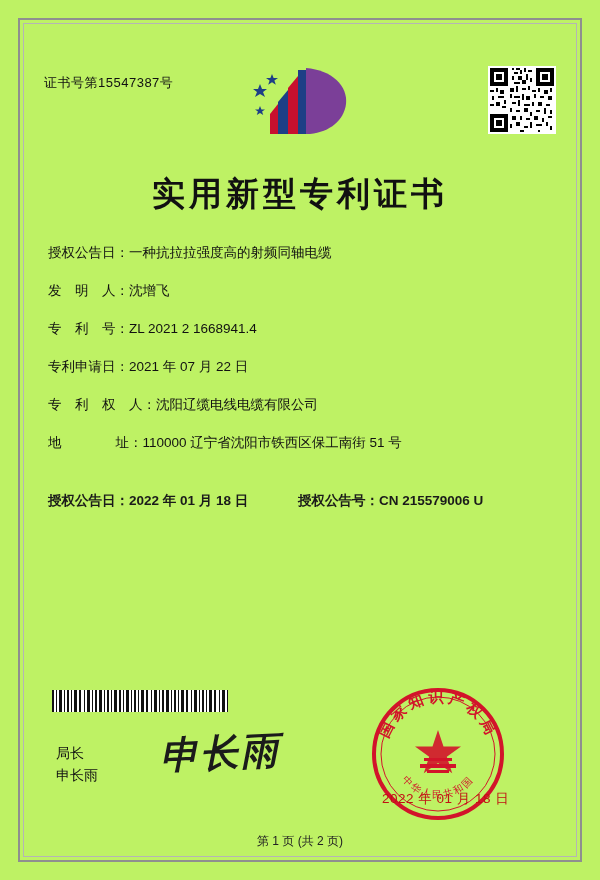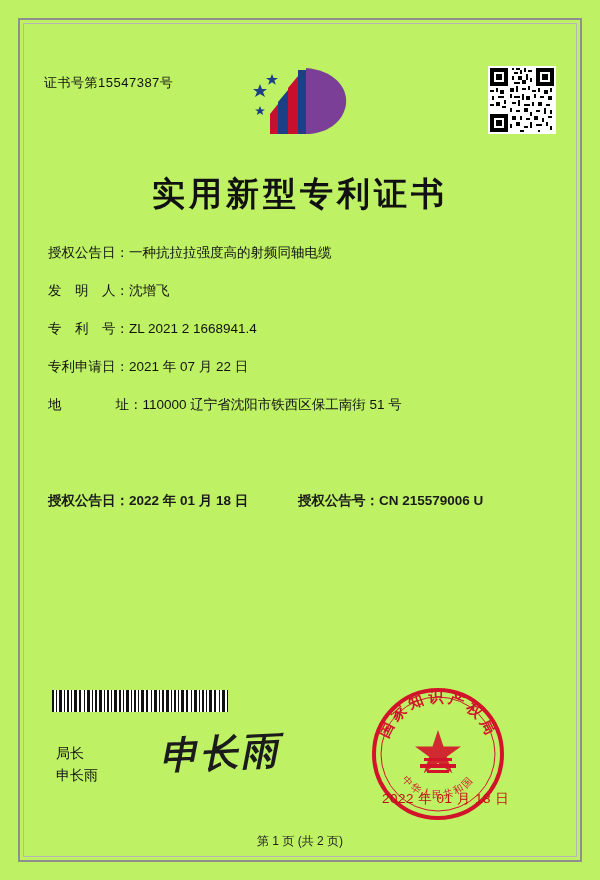--- a/index.html
+++ b/index.html
@@ -313,20 +313,23 @@
     <div class="field-row">
       <span class="field-label">发　明　人：</span><span class="field-value">沈增飞</span>
     </div>
     <div class="field-row">
       <span class="field-label">专　利　号：</span><span class="field-value">ZL 2021 2 1668941.4</span>
     </div>
     <div class="field-row">
       <span class="field-label">专利申请日：</span><span class="field-value">2021 年 07 月 22 日</span>
     </div>
     <div class="field-row">
+      <span class="field-label">专　利　权　人：</span><span class="field-value">沈阳辽缆电线电缆有限公司</span>
+    </div>
+    <div class="field-row">
       <span class="field-label">地　　　　址：</span><span class="field-value">110000 辽宁省沈阳市铁西区保工南街 51 号</span>
     </div>
   </div>
 
   <div class="two-col">
     <span class="col-a">
       <span>授权公告日：</span><span>2022 年 01 月 18 日</span>
     </span><span class="col-b">
       <span>授权公告号：</span><span>CN 215579006 U</span>
     </span>

